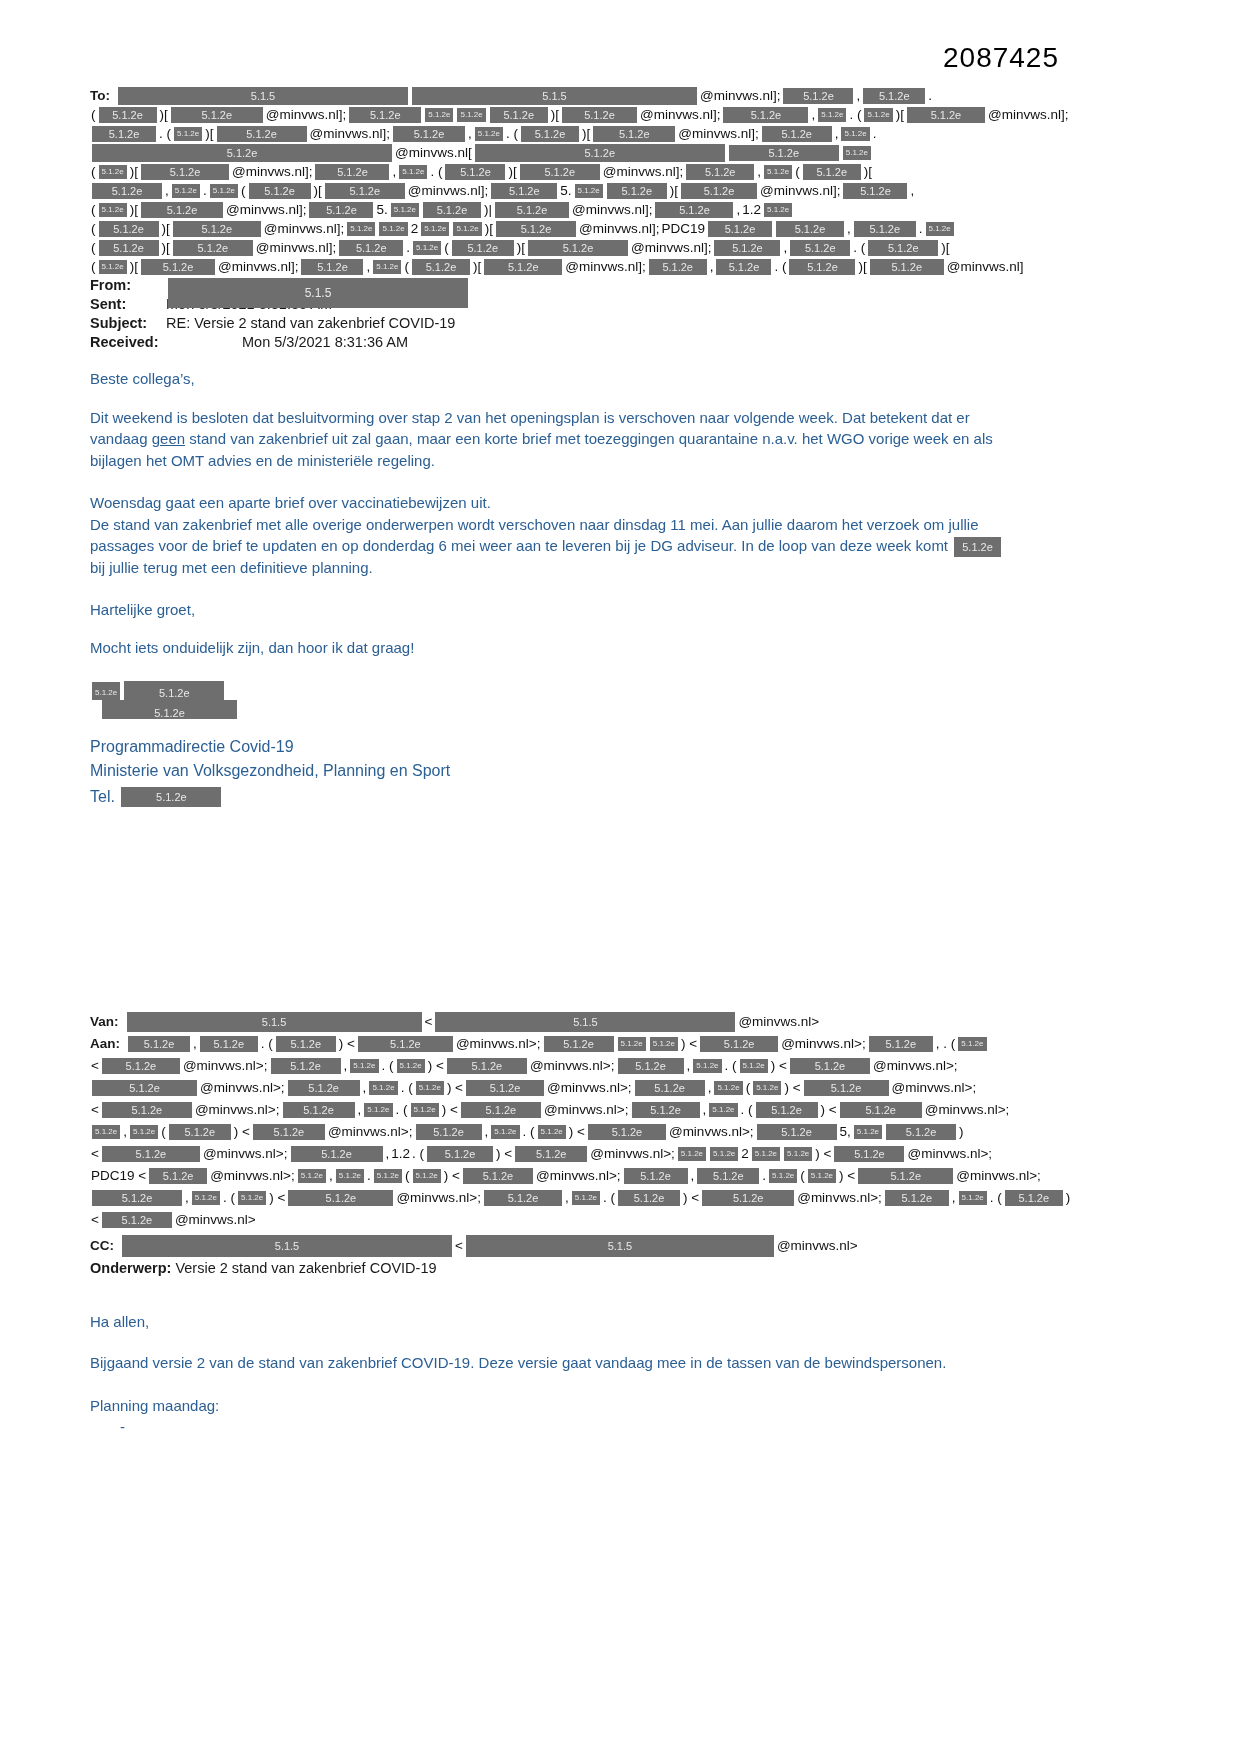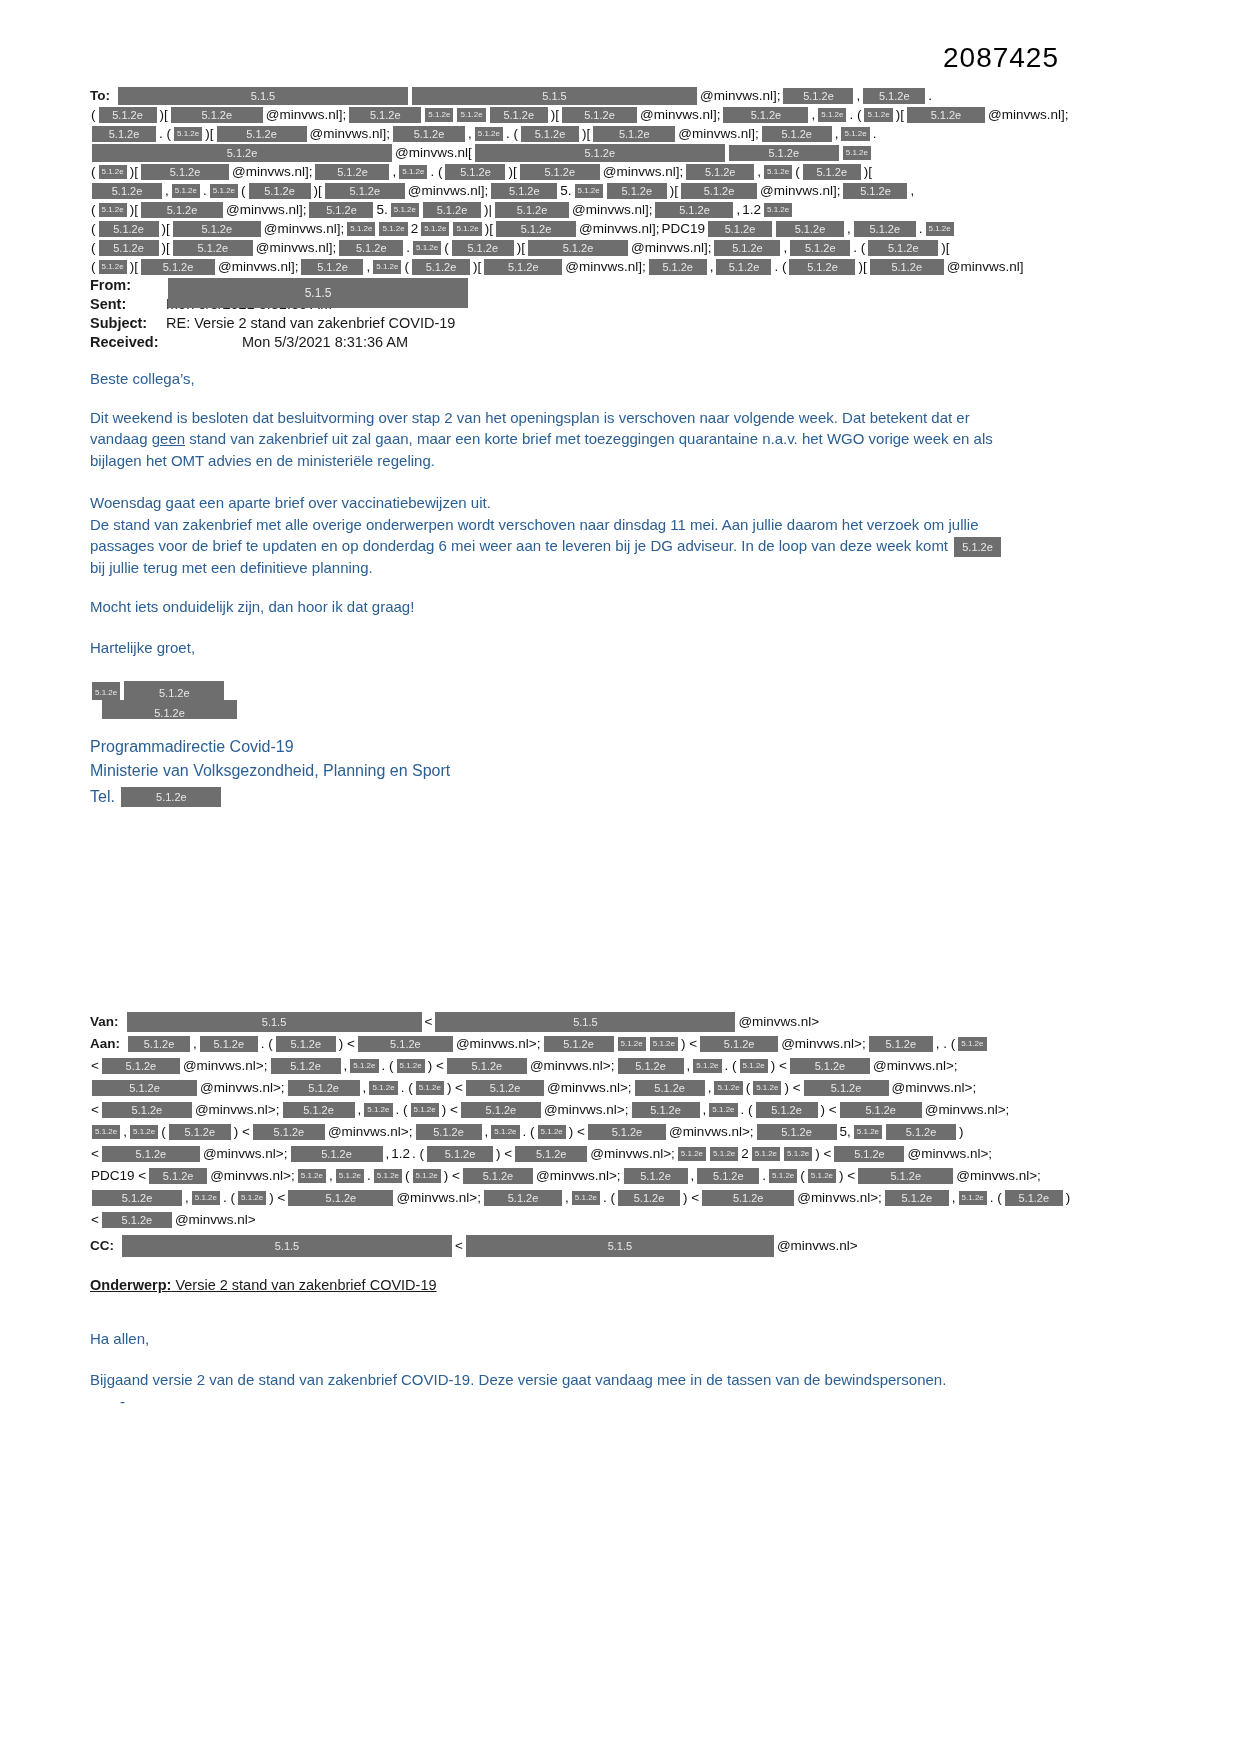--- a/index.html
+++ b/index.html
@@ -28,21 +28,21 @@
   .inchip{height:20px;line-height:20px;font-size:11px;}
   .orgline{color:#2b5f94;font-size:16px;line-height:24px;}
   .telline{color:#2b5f94;font-size:16px;line-height:24px;margin-top:2px;}
 
   
   .m2{margin-top:202px;}
   .m2 .redline{height:22px;line-height:22px;}
   .hrow2{height:22px;line-height:22px;font-size:14.5px;white-space:nowrap;}
   .hrow2 .blab2{font-weight:bold;}
   .cc-row{margin-top:4px;}
-  .ond-row{margin-top:17px;text-decoration:underline;}
+  .ond-row{margin-top:0;}
   .mailbody2{margin-top:32px;}
   .bullet-row{display:flex;}
   .bullet-dash{width:18px;margin-left:30px;}
 </style>
 </head>
 <body>
 
 <div class="docnum">2087425</div>
 
 <div class="page">
@@ -73,22 +73,22 @@
     <div class="hrow">
       <span class="hlabel">Received:</span><span class="recv-val">Mon 5/3/2021 8:31:36 AM</span>
     </div>
   </div>
 
   <div class="mailbody" style="margin-top:16px;">
     <p>Beste collega’s,</p>
     <p style="margin-top:17px;"><span>Dit weekend is besloten dat besluitvorming over stap 2 van het openingsplan is verschoven naar volgende week. Dat betekent dat er vandaag </span><span class="u">geen</span><span> stand van zakenbrief uit zal gaan, maar een korte brief met toezeggingen quarantaine n.a.v. het WGO vorige week en als bijlagen het OMT advies en de ministeriële regeling.</span></p>
     <p style="margin-top:21px;">Woensdag gaat een aparte brief over vaccinatiebewijzen uit.</p>
     <p><span>De stand van zakenbrief met alle overige onderwerpen wordt verschoven naar dinsdag 11 mei. Aan jullie daarom het verzoek om jullie passages voor de brief te updaten en op donderdag 6 mei weer aan te leveren bij je DG adviseur. In de loop van deze week komt </span><span class="chip inchip">5.1.2e</span><span> bij jullie terug met een definitieve planning.</span></p>
+    <p style="margin-top:20px;">Hartelijke groet,</p>
     <p style="margin-top:17px;">Mocht iets onduidelijk zijn, dan hoor ik dat graag!</p>
-    <p style="margin-top:20px;">Hartelijke groet,</p>
 
     <div style="margin-top:22px;">
         <div class="redline"><span class="chip sm" style="height: 22px; line-height: 22px;">5.1.2e</span><span class="chip" style="width: 100px; height: 24px; line-height: 24px;">5.1.2e</span></div>
         <div class="redline" style="padding-left: 10px;"><span class="chip" style="width: 135px; height: 26px; line-height: 26px;">5.1.2e</span></div>
       </div>
 
     <div class="orgline" style="margin-top:16px;">Programmadirectie Covid-19</div>
     <div class="orgline">Ministerie van Volksgezondheid, Planning en Sport</div>
     <div class="telline">
       <span>Tel.</span>
@@ -115,18 +115,19 @@
         <div class="redline lg"><span class="blab">CC:</span><span class="chip" style="width: 330px; height: 22px; line-height: 22px;">5.1.5</span><span class="sep">&lt;</span><span class="chip" style="width: 308px; height: 22px; line-height: 22px;">5.1.5</span><span class="sep">@minvws.nl&gt;</span></div>
       </div>
     <div class="hrow2 ond-row">
       <span class="blab2">Onderwerp:</span><span> Versie 2 stand van zakenbrief COVID-19</span>
     </div>
   </div>
 
   <div class="mailbody mailbody2">
     <p>Ha allen,</p>
     <p style="margin-top:20px;">Bijgaand versie 2 van de stand van zakenbrief COVID-19. Deze versie gaat vandaag mee in de tassen van de bewindspersonen.</p>
+    <p style="margin-top:21px;">Planning maandag:</p>
     <div class="bullet-row">
       <span class="bullet-dash">-</span>
     </div>
   </div>
 
 </div>
 
 </body></html>

